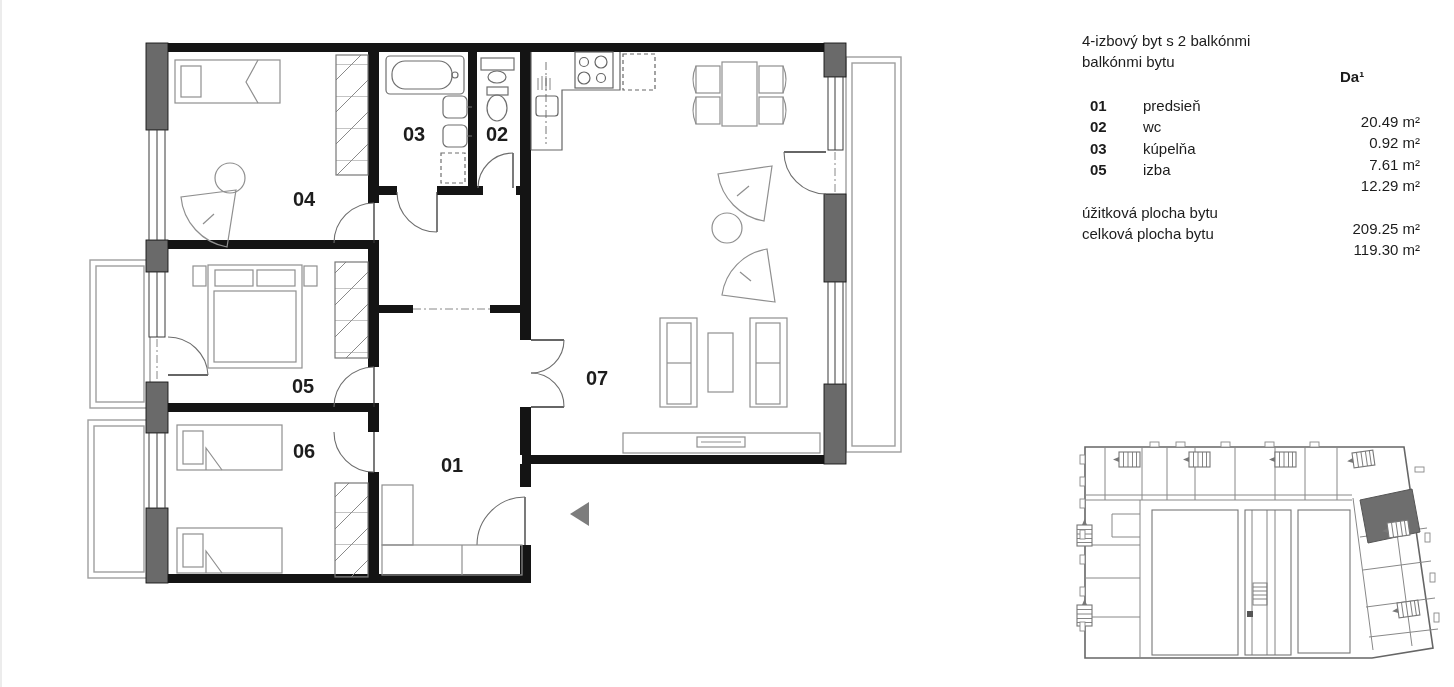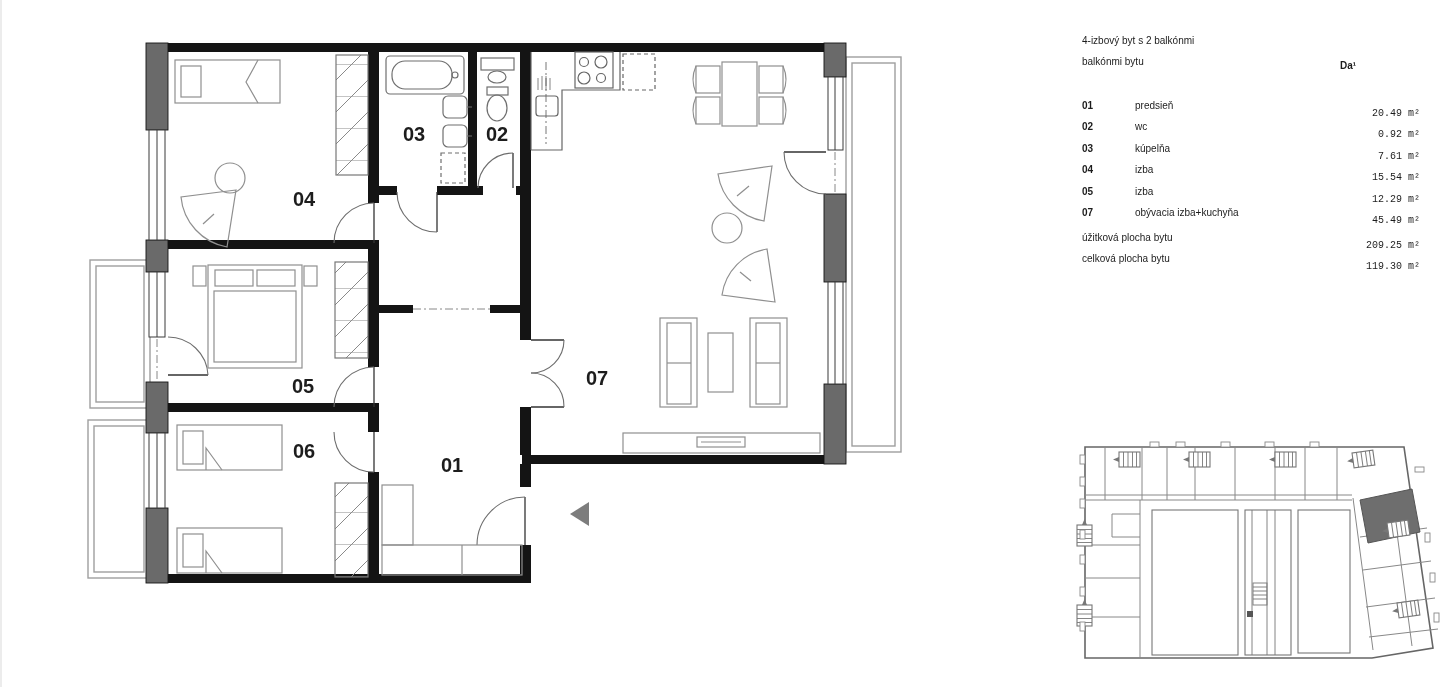--- a/index.html
+++ b/index.html
@@ -1,28 +1,28 @@
 <!DOCTYPE html>
 <html><head>
 <meta charset="utf-8">
 <style>
   html,body{margin:0;padding:0;background:#fff;}
   .stage{position:relative;width:1454px;height:687px;background:#fff;overflow:hidden;
          font-family:"Liberation Sans",sans-serif;color:#1c1c1c;}
   .edge{position:absolute;left:0;top:0;width:2px;height:687px;background:#ececec;}
   svg{display:block;}
   
-  .info-panel{position:absolute;left:1082px;top:30px;width:338px;font-size:10px;line-height:21.45px;}
+  .info-panel{position:absolute;left:1082px;top:30px;width:338px;font-size:15px;line-height:21.45px;}
   .row{position:relative;height:21.45px;white-space:nowrap;}
-  .kv-value{position:absolute;left:258px;top:4px;}
+  .kv-value{position:absolute;left:258px;top:15px;}
   .bold{font-weight:bold;}
-  .rooms{margin-top:22px;}
+  .rooms{margin-top:22px;margin-left:8px;}
   .num{display:inline-block;width:53px;font-weight:bold;}
-  .area{position:absolute;right:0;top:8px;text-align:left;font-family:Liberation Mono, monospace;}
-  .totals{margin-top:3px;}
+  .area{position:absolute;right:0;top:16px;text-align:left;}
+  .totals{margin-top:21px;}
   text.rlabel{font-family:"Liberation Sans",sans-serif;font-size:20px;font-weight:600;fill:#1d1d1d;text-anchor:middle;}
 </style>
 </head>
 <body>
 
 <div class="stage">
   <div class="edge"></div>
 
   <svg style="position:absolute;left:0;top:0;" width="1050" height="687" viewBox="0 0 1050 687">
     <defs>
@@ -247,27 +247,21 @@
       <div class="row">
         <span class="num">01</span><span>predsieň</span><span class="area">20.49 m²</span>
       </div>
       <div class="row">
         <span class="num">02</span><span>wc</span><span class="area">0.92 m²</span>
       </div>
       <div class="row">
         <span class="num">03</span><span>kúpelňa</span><span class="area">7.61 m²</span>
       </div>
       <div class="row">
-        <span class="num">04</span><span>izba</span><span class="area">15.54 m²</span>
-      </div>
-      <div class="row">
         <span class="num">05</span><span>izba</span><span class="area">12.29 m²</span>
-      </div>
-      <div class="row">
-        <span class="num">07</span><span>obývacia izba+kuchyňa</span><span class="area">45.49 m²</span>
       </div>
     </div>
 
     <div class="totals">
       <div class="row">
         <span>úžitková plocha bytu</span><span class="area">209.25 m²</span>
       </div>
       <div class="row">
         <span>celková plocha bytu</span><span class="area">119.30 m²</span>
       </div>

